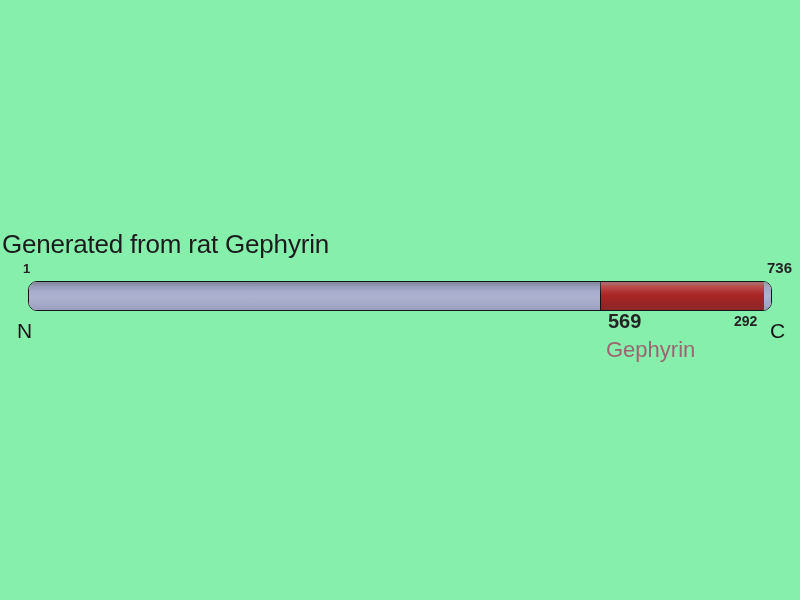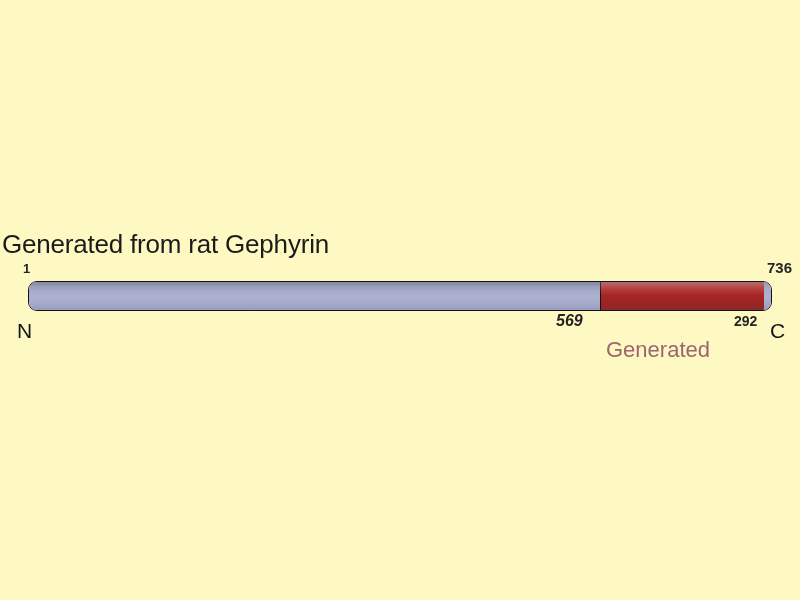--- a/index.html
+++ b/index.html
@@ -16,21 +16,21 @@
     font-family: "Liberation Sans", sans-serif;
     -webkit-font-smoothing: antialiased;
   }
 
   #diagram-canvas {
     position: absolute;
     left: 0;
     top: 0;
     width: 800px;
     height: 600px;
-    background: #fef9c3;
+    background: #86efac;
   }
 
   
   .title {
     position: absolute;
     left: 2px;
     top: 230px;
     font-size: 26px;
     font-weight: 400;
     letter-spacing: -0.2px;
@@ -117,21 +117,21 @@
   .pos-label {
     position: absolute;
     font-size: 13px;
     font-weight: 700;
     color: #242424;
     white-space: nowrap;
     line-height: 14px;
   }
   .pos-start   { left: 23px;  top: 262px; font-size: 13px; }
   .pos-end     { left: 767px; top: 261px; font-size: 15px; }
-  .pos-imm-start { left: 556px; top: 314px; font-size: 16px; font-style: italic; }
+  .pos-imm-start { left: 608px; top: 314px; font-size: 20px; }
   .pos-imm-end   { left: 734px; top: 314px; font-size: 14px; }
 
   
   .term-label {
     position: absolute;
     font-size: 21px;
     font-weight: 400;
     color: #151515;
     line-height: 22px;
   }
@@ -171,15 +171,15 @@
   <div class="pos-label pos-end">736</div>
 
   <div class="pos-label pos-imm-start">569</div>
 
   <div class="pos-label pos-imm-end">292</div>
 
   <div class="term-label term-n">N</div>
 
   <div class="term-label term-c">C</div>
 
-  <div class="immunogen-caption">Generated</div>
+  <div class="immunogen-caption">Gephyrin</div>
 
 </div>
 
 </body></html>

